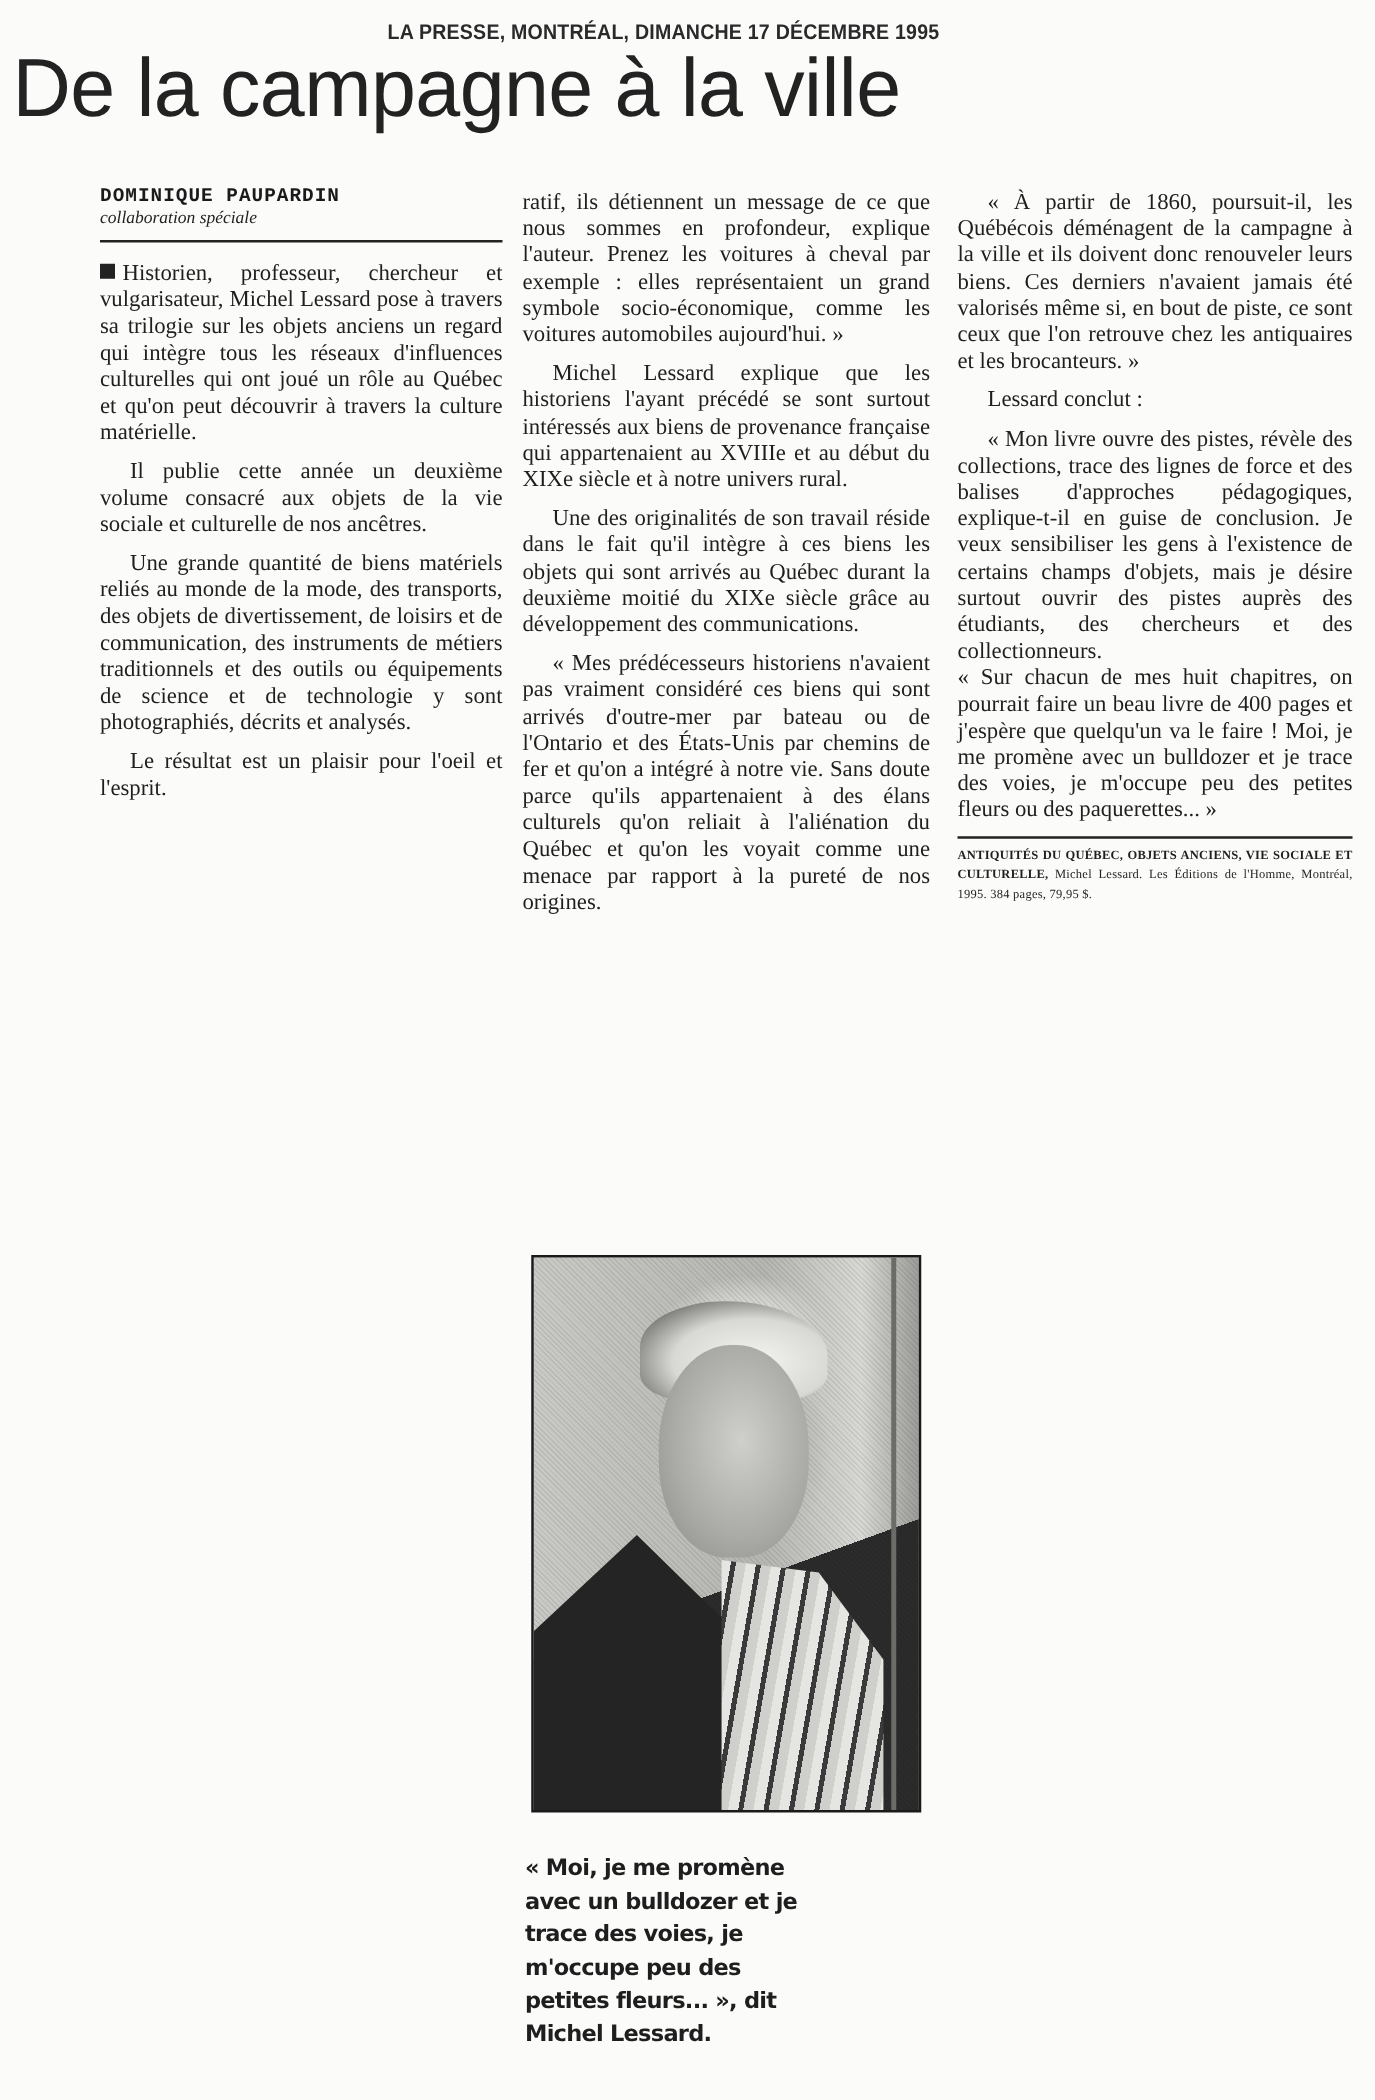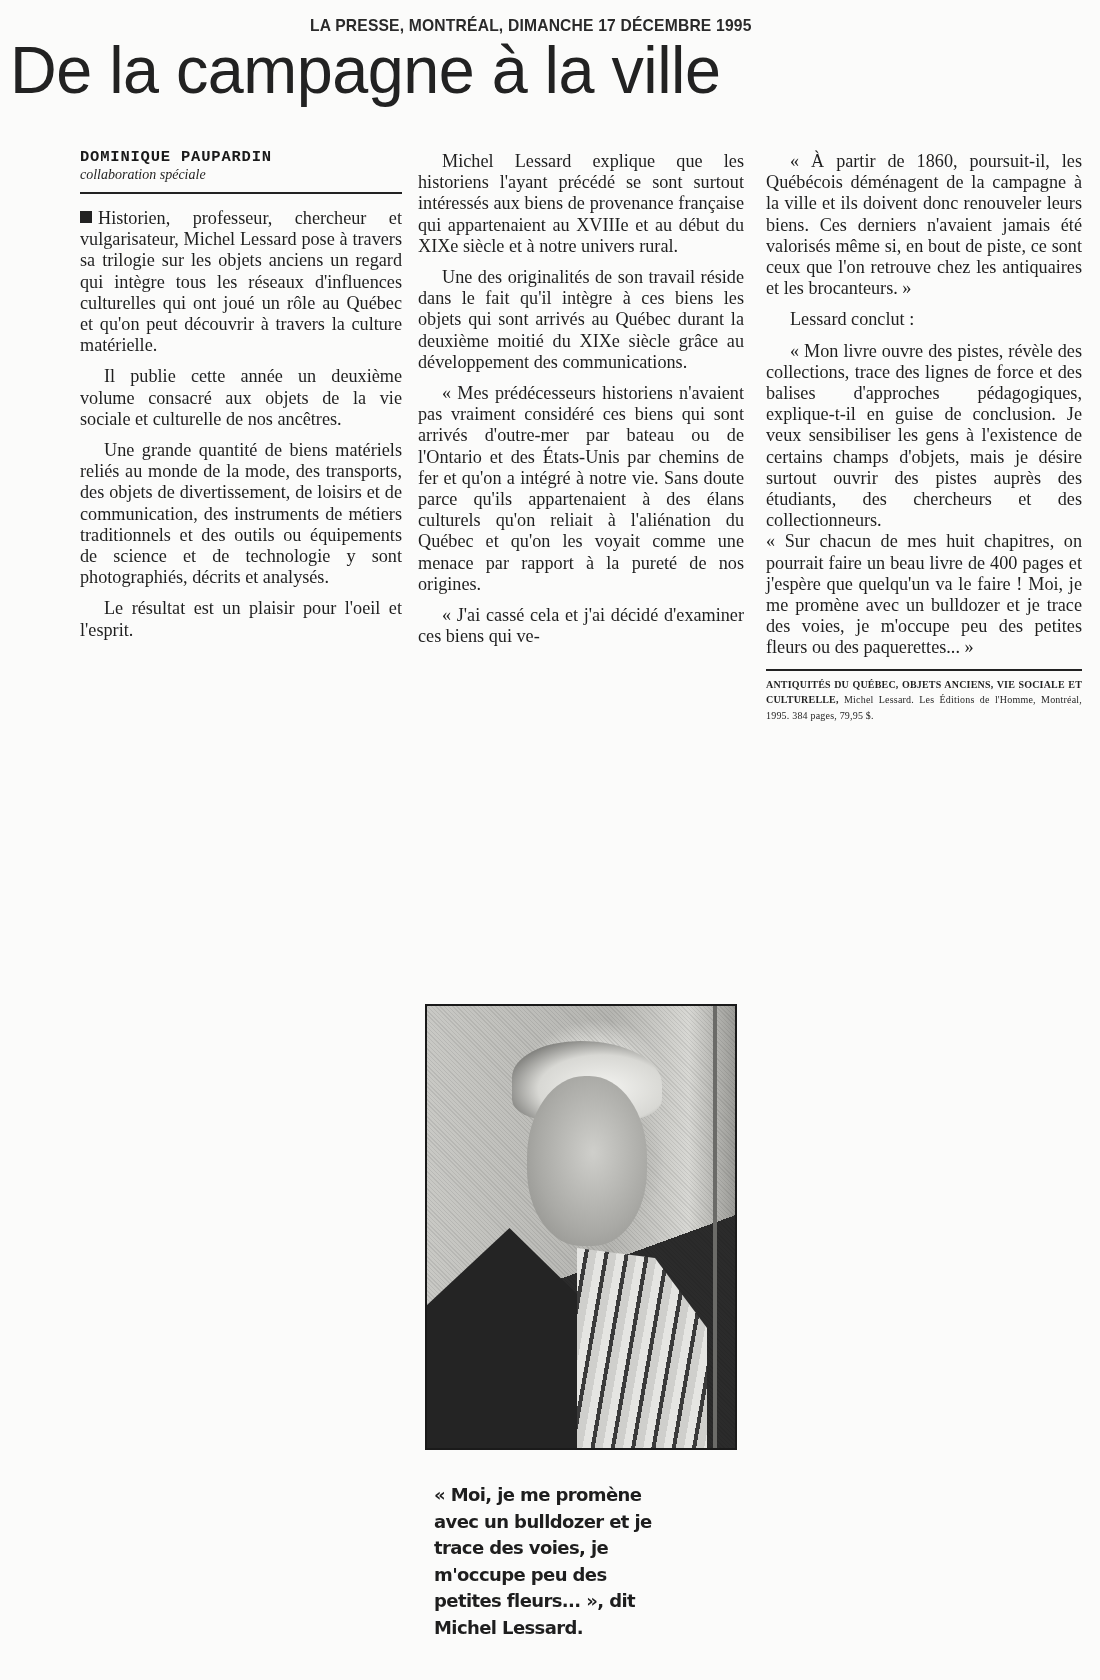--- a/index.html
+++ b/index.html
@@ -131,21 +131,21 @@
       background: radial-gradient(ellipse at 60% 60%, #f4f4f1 0%, #d8d8d4 50%, #5a5a57 90%);
       border-radius: 50% 60% 30% 30%;
     }
     .photo .frame-right {
       position: absolute; right: 18px; top: 0; width: 4px; height: 100%;
       background: #6b6b68;
     }
 
     .caption {
       position: absolute;
-      left: 434px;
+      left: 420px;
       top: 1482px;
       width: 220px;
       font-family: "DejaVu Sans", sans-serif;
       font-weight: bold;
       font-size: 18px;
       line-height: 26.5px;
       color: #1e1e1e;
       letter-spacing: -0.6px;
     }
   </style>
@@ -159,24 +159,24 @@
   <div class="byline-name">DOMINIQUE PAUPARDIN</div>
   <div class="byline-role">collaboration spéciale</div>
   <div class="rule"></div>
   <p class="noindent"><span class="bullet-square"></span><span>Historien, professeur, chercheur et vulgarisateur, Michel Lessard pose à travers sa trilogie sur les objets anciens un regard qui intègre tous les réseaux d'influences culturelles qui ont joué un rôle au Québec et qu'on peut découvrir à travers la culture matérielle.</span></p>
   <p>Il publie cette année un deuxième volume consacré aux objets de la vie sociale et culturelle de nos ancêtres.</p>
   <p>Une grande quantité de biens matériels reliés au monde de la mode, des transports, des objets de divertissement, de loisirs et de communication, des instruments de métiers traditionnels et des outils ou équipements de science et de technologie y sont photographiés, décrits et analysés.</p>
   <p>Le résultat est un plaisir pour l'oeil et l'esprit.</p>
 </div>
 
 <div class="col col-2">
+  <p class="noindent">ratif, ils détiennent un message de ce que nous sommes en profondeur, explique l'auteur. Prenez les voitures à cheval par exemple : elles représentaient un grand symbole socio-économique, comme les voitures automobiles aujourd'hui. »</p>
   <p>Michel Lessard explique que les historiens l'ayant précédé se sont surtout intéressés aux biens de provenance française qui appartenaient au XVIIIe et au début du XIXe siècle et à notre univers rural.</p>
   <p>Une des originalités de son travail réside dans le fait qu'il intègre à ces biens les objets qui sont arrivés au Québec durant la deuxième moitié du XIXe siècle grâce au développement des communications.</p>
   <p>« Mes prédécesseurs historiens n'avaient pas vraiment considéré ces biens qui sont arrivés d'outre-mer par bateau ou de l'Ontario et des États-Unis par chemins de fer et qu'on a intégré à notre vie. Sans doute parce qu'ils appartenaient à des élans culturels qu'on reliait à l'aliénation du Québec et qu'on les voyait comme une menace par rapport à la pureté de nos origines.</p>
-  <p>« J'ai cassé cela et j'ai décidé d'examiner ces biens qui ve-</p>
 </div>
 
 <div class="col col-3">
   <p>« À partir de 1860, poursuit-il, les Québécois déménagent de la campagne à la ville et ils doivent donc renouveler leurs biens. Ces derniers n'avaient jamais été valorisés même si, en bout de piste, ce sont ceux que l'on retrouve chez les antiquaires et les brocanteurs. »</p>
   <p class="subhead">Lessard conclut :</p>
   <p style="margin-bottom:0">« Mon livre ouvre des pistes, révèle des collections, trace des lignes de force et des balises d'approches pédagogiques, explique-t-il en guise de conclusion. Je veux sensibiliser les gens à l'existence de certains champs d'objets, mais je désire surtout ouvrir des pistes auprès des étudiants, des chercheurs et des collectionneurs.</p>
   <p class="noindent">« Sur chacun de mes huit chapitres, on pourrait faire un beau livre de 400 pages et j'espère que quelqu'un va le faire ! Moi, je me promène avec un bulldozer et je trace des voies, je m'occupe peu des petites fleurs ou des paquerettes... »</p>
   <div class="rule-3"></div>
   <div class="bookref">
     <span class="booktitle">ANTIQUITÉS DU QUÉBEC, OBJETS ANCIENS, VIE SOCIALE ET CULTURELLE,</span>

